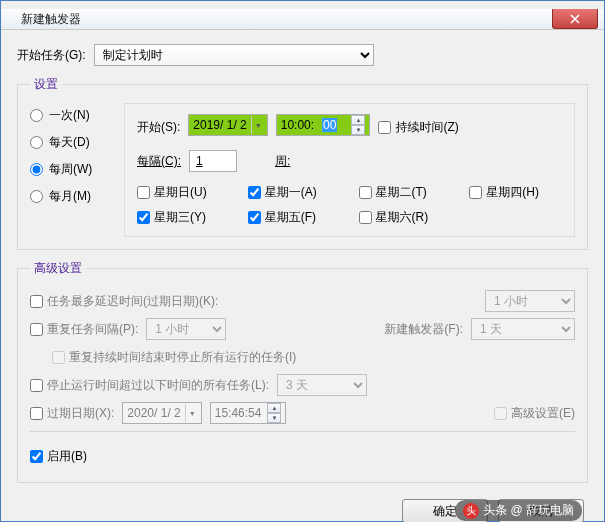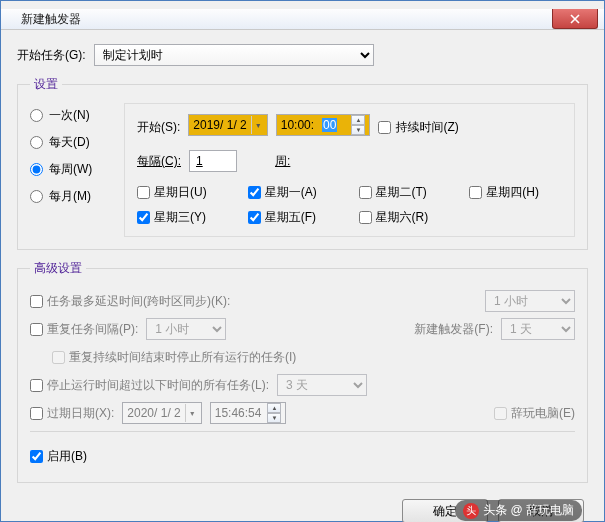--- a/index.html
+++ b/index.html
@@ -14,21 +14,21 @@
 .label { margin-right: 8px; }
 select.combo, .combo { height: 22px; border: 1px solid #abadb3; background: linear-gradient(#fff,#f4f4f4); padding: 0 4px; }
 select.combo { width: 280px; }
 fieldset { border: 1px solid #d6d6d6; padding: 10px 12px 12px 12px; margin-bottom: 10px; }
 legend { padding: 0 4px; color: #4c1d95; }
 .settings-body { display: flex; gap: 14px; }
 .leftcol { width: 80px; display: flex; flex-direction: column; gap: 10px; padding-top: 4px; }
 .radio-row { display: flex; align-items: center; gap: 6px; }
 .rightcol { flex: 1; border: 1px solid #dcdcdc; padding: 10px 12px; background: #f0f0f0; }
 .rightcol .toprow { display: flex; align-items: flex-end; gap: 8px; margin-bottom: 14px; }
-.picker { height: 22px; border: 1px solid #abadb3; background: #eab308; display: inline-flex; align-items: center; padding: 0 2px 0 4px; }
+.picker { height: 22px; border: 1px solid #abadb3; background: #84cc16; display: inline-flex; align-items: center; padding: 0 2px 0 4px; }
 .picker .btn, .spin { width: 16px; display: flex; flex-direction: column; }
 .picker .chev { width: 14px; height: 18px; border-left: 1px solid #ccc; display: flex; align-items: center; justify-content: center; font-size: 8px; color: #555; margin-left: 4px; }
 .spin div { width: 14px; height: 10px; border: 1px solid #b5b8bf; background: linear-gradient(#fafcfe,#e6ecf5); font-size: 6px; display: flex; align-items: center; justify-content: center; color: #555; }
 .time-hl { background: #3399ff; color: #fff; padding: 0 1px; }
 .everyrow { display: flex; align-items: center; gap: 8px; margin-bottom: 12px; text-decoration: underline; }
 .numbox { width: 48px; height: 22px; border: 1px solid #abadb3; background: #fff; padding: 0 6px; display: flex; align-items: center; }
 .daysgrid { display: grid; grid-template-columns: repeat(4, 1fr); gap: 8px 18px; }
 .chk-row { display: flex; align-items: center; gap: 4px; }
 input[type=checkbox], input[type=radio] { margin: 0; }
 .adv-row { display: flex; align-items: center; gap: 8px; min-height: 28px; }
@@ -149,35 +149,35 @@
         </div>
       </div>
     </fieldset>
 
     <fieldset style="flex:1">
       <legend>高级设置</legend>
 
       <div class="adv-row disabled">
         <label class="chk-row">
             <input type="checkbox" style="">
-            <span>任务最多延迟时间(跨时区同步)(K):</span>
+            <span>任务最多延迟时间(过期日期)(K):</span>
           </label>
         <div class="spacer"></div>
         <select class="combo disabled" style="width:90px" disabled=""><option>1 小时</option></select>
       </div>
 
       <div class="adv-row disabled">
         <label class="chk-row">
             <input type="checkbox" style="">
             <span>重复任务间隔(P):</span>
           </label>
         <select class="combo disabled" style="width:80px" disabled=""><option>1 小时</option></select>
         <div class="spacer"></div>
         <span class="dim">新建触发器(F):</span>
-        <select class="combo disabled" style="width:74px" disabled=""><option>1 天</option></select>
+        <select class="combo disabled" style="width:104px" disabled=""><option>1 天</option></select>
       </div>
 
       <div class="adv-row disabled indent">
         <label class="chk-row dim">
             <input type="checkbox" disabled="" style="">
             <span>重复持续时间结束时停止所有运行的任务(I)</span>
           </label>
       </div>
 
       <div class="adv-row disabled">
@@ -200,21 +200,21 @@
         <div class="picker disabled">
             <span>15:46:54</span>
             <div class="spin" style="margin-left:6px">
               <div>▲</div>
               <div>▼</div>
             </div>
           </div>
         <div class="spacer"></div>
         <label class="chk-row dim">
             <input type="checkbox" disabled="" style="">
-            <span>辞玩电脑(E)</span>
+            <span>高级设置(E)</span>
           </label>
       </div>
 
       <hr class="sep">
 
       <div class="adv-row">
         <label class="chk-row">
             <input type="checkbox" checked="" style="">
             <span>启用(B)</span>
           </label>

